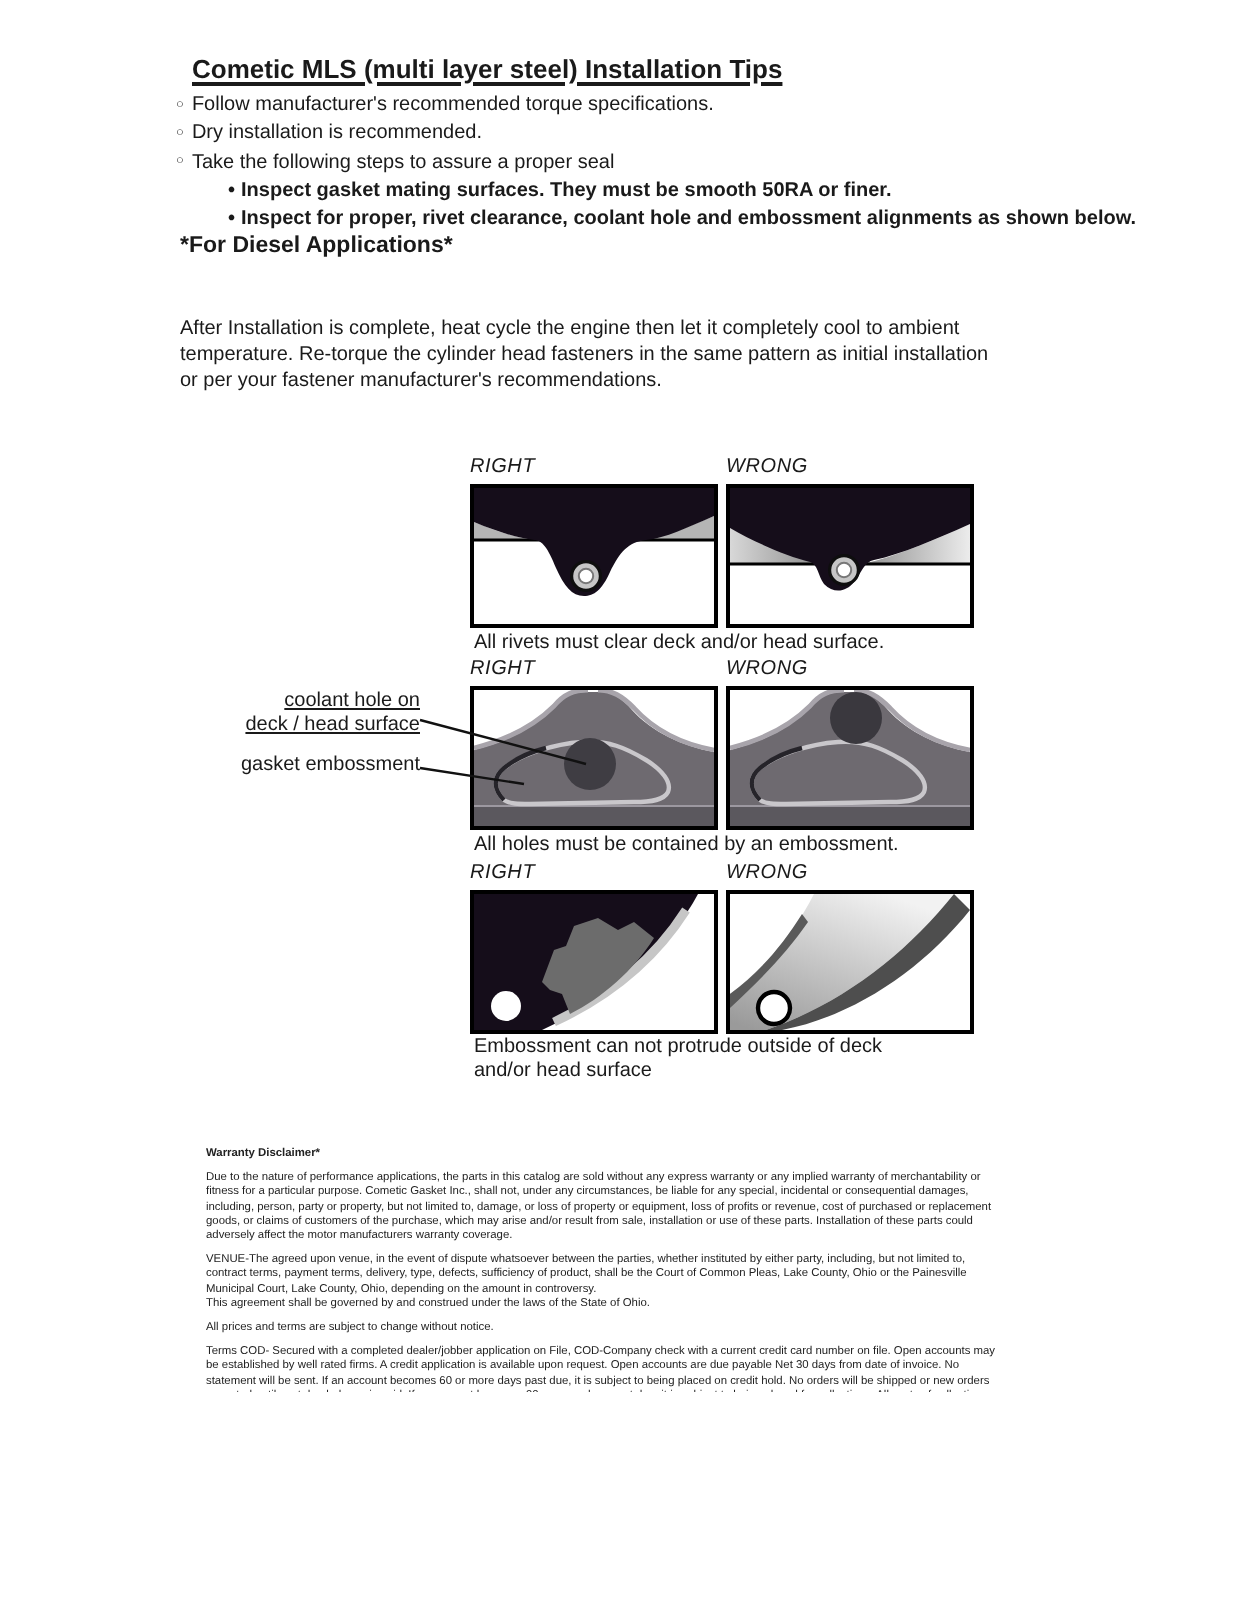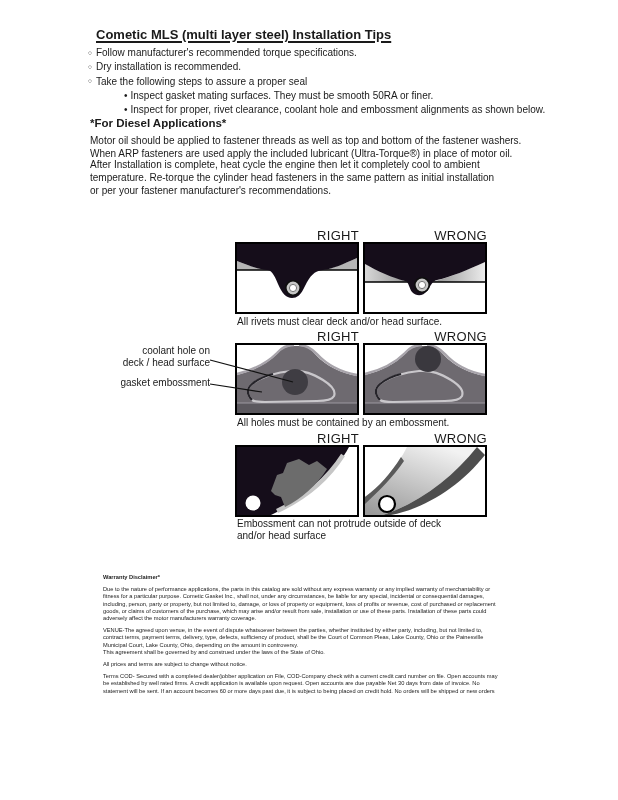--- a/index.html
+++ b/index.html
@@ -2,26 +2,26 @@
 <html><head>
 <meta charset="utf-8">
 <style>
   html,body{margin:0;padding:0;background:#fff;}
   .page{position:relative;width:618px;height:696px;background:#ffffff;overflow:hidden;
         font-family:"Liberation Sans",sans-serif;color:#1a1a1a;}
   .title{position:absolute;left:96px;top:27px;font-size:13px;font-weight:bold;
          text-decoration:underline;text-underline-offset:2px;text-decoration-thickness:1.5px;}
   .tips{position:absolute;left:88px;top:46px;font-size:10px;line-height:13.4px;width:490px;}
   .b-item::before{content:"○";font-size:6.5px;position:relative;top:-1.5px;margin-right:4px;}
-  .sub-item{margin-left:36px;}
+  .sub-item{margin-left:26px;font-weight:bold;}
   .sub-item::before{content:"•";font-size:10px;margin-right:3px;}
   .h2{position:absolute;left:90px;top:117px;font-size:11.5px;font-weight:bold;}
   .para{position:absolute;left:90px;font-size:10px;line-height:13px;width:485px;white-space:pre-line;}
   .p1{top:134px;} .p2{top:158px;} .p3{top:206px;}
-  .dlabel{position:absolute;width:124px;text-align:right;font-size:13px;letter-spacing:.3px;}
+  .dlabel{position:absolute;width:124px;text-align:left;font-size:10px;letter-spacing:.3px;font-style:italic;}
   .dbox{position:absolute;width:124px;height:72px;}
   .dbox svg{display:block;}
   .caption{position:absolute;left:237px;font-size:10px;line-height:11.5px;white-space:pre-line;}
   .callout{position:absolute;width:102px;text-align:right;font-size:10px;line-height:11.5px;white-space:pre-line;}
   .pointer-overlay{position:absolute;left:108px;top:338px;width:270px;height:80px;pointer-events:none;}
   .fine{position:absolute;left:103px;top:574px;width:456px;font-size:5.7px;line-height:7.2px;color:#222;}
   .fine .fh{font-weight:bold;margin:0 0 5px 0;}
   .fine p{margin:0 0 5px 0;white-space:pre-line;}
   .footer{position:absolute;left:382px;top:760px;font-size:13px;color:#737373;letter-spacing:.3px;}
 </style>
@@ -34,22 +34,20 @@
 
   <div class="tips">
     <div class="b-item">Follow manufacturer's recommended torque specifications.</div>
     <div class="b-item">Dry installation is recommended.</div>
     <div class="b-item">Take the following steps to assure a proper seal</div>
     <div class="sub-item">Inspect gasket mating surfaces.  They must be smooth 50RA or finer.</div>
     <div class="sub-item">Inspect for proper, rivet clearance, coolant hole and embossment alignments as shown below.</div>
   </div>
 
   <div class="h2">*For Diesel Applications*</div>
-  <div class="para p1">Motor oil should be applied to fastener threads as well as top and bottom of the fastener washers.
-When ARP fasteners are used apply the included lubricant (Ultra-Torque®) in place of motor oil.</div>
   <div class="para p2">After Installation is complete, heat cycle the engine then let it completely cool to ambient
 temperature. Re-torque the cylinder head fasteners in the same pattern as initial installation
 or per your fastener manufacturer's recommendations.</div>
 
   <div class="dlabel" style="left:235px;top:228px;">RIGHT</div>
   <div class="dlabel" style="left:363px;top:228px;">WRONG</div>
 
   <div class="dbox" style="left:235px;top:242px;">
     <svg width="124" height="72" viewBox="0 0 124 72">
       <rect x="1" y="1" width="122" height="70" fill="#ffffff" stroke="none"></rect>
@@ -88,21 +86,21 @@
       </g>
       <rect x="1" y="1" width="122" height="70" fill="none" stroke="#000" stroke-width="2"></rect>
     </svg>
   </div>
 
   <div class="caption" style="top:316px;">All rivets must clear deck and/or head surface.</div>
 
   <div class="dlabel" style="left:235px;top:329px;">RIGHT</div>
   <div class="dlabel" style="left:363px;top:329px;">WRONG</div>
 
-  <div class="callout" style="left:108px;top:345px;">coolant hole on
+  <div class="callout" style="left:108px;top:345px;text-decoration:underline;">coolant hole on
 deck / head surface</div>
   <div class="callout" style="left:108px;top:377px;">gasket embossment</div>
 
   <div class="dbox" style="left:235px;top:343px;">
     <svg width="124" height="72" viewBox="0 0 124 72">
       <rect x="1" y="1" width="122" height="70" fill="#ffffff" stroke="none"></rect>
       <g transform="translate(2,2)">
         <path d="M0,30 C16,26 30,19 40,9 C45,3 50,1 56,1 L63,1 C69,1 74,4 79,10 C89,21 104,28 120,31 L120,68 L0,68 Z" fill="#6e6a70"></path>
         <path d="M0,29 C16,25 30,18 40,8 C45,2 50,0 57,0" fill="none" stroke="#a8a4ab" stroke-width="2.4"></path>
         <path d="M62,0 C69,0 74,3 80,9 C90,20 104,27 120,30" fill="none" stroke="#a8a4ab" stroke-width="2.4"></path>

